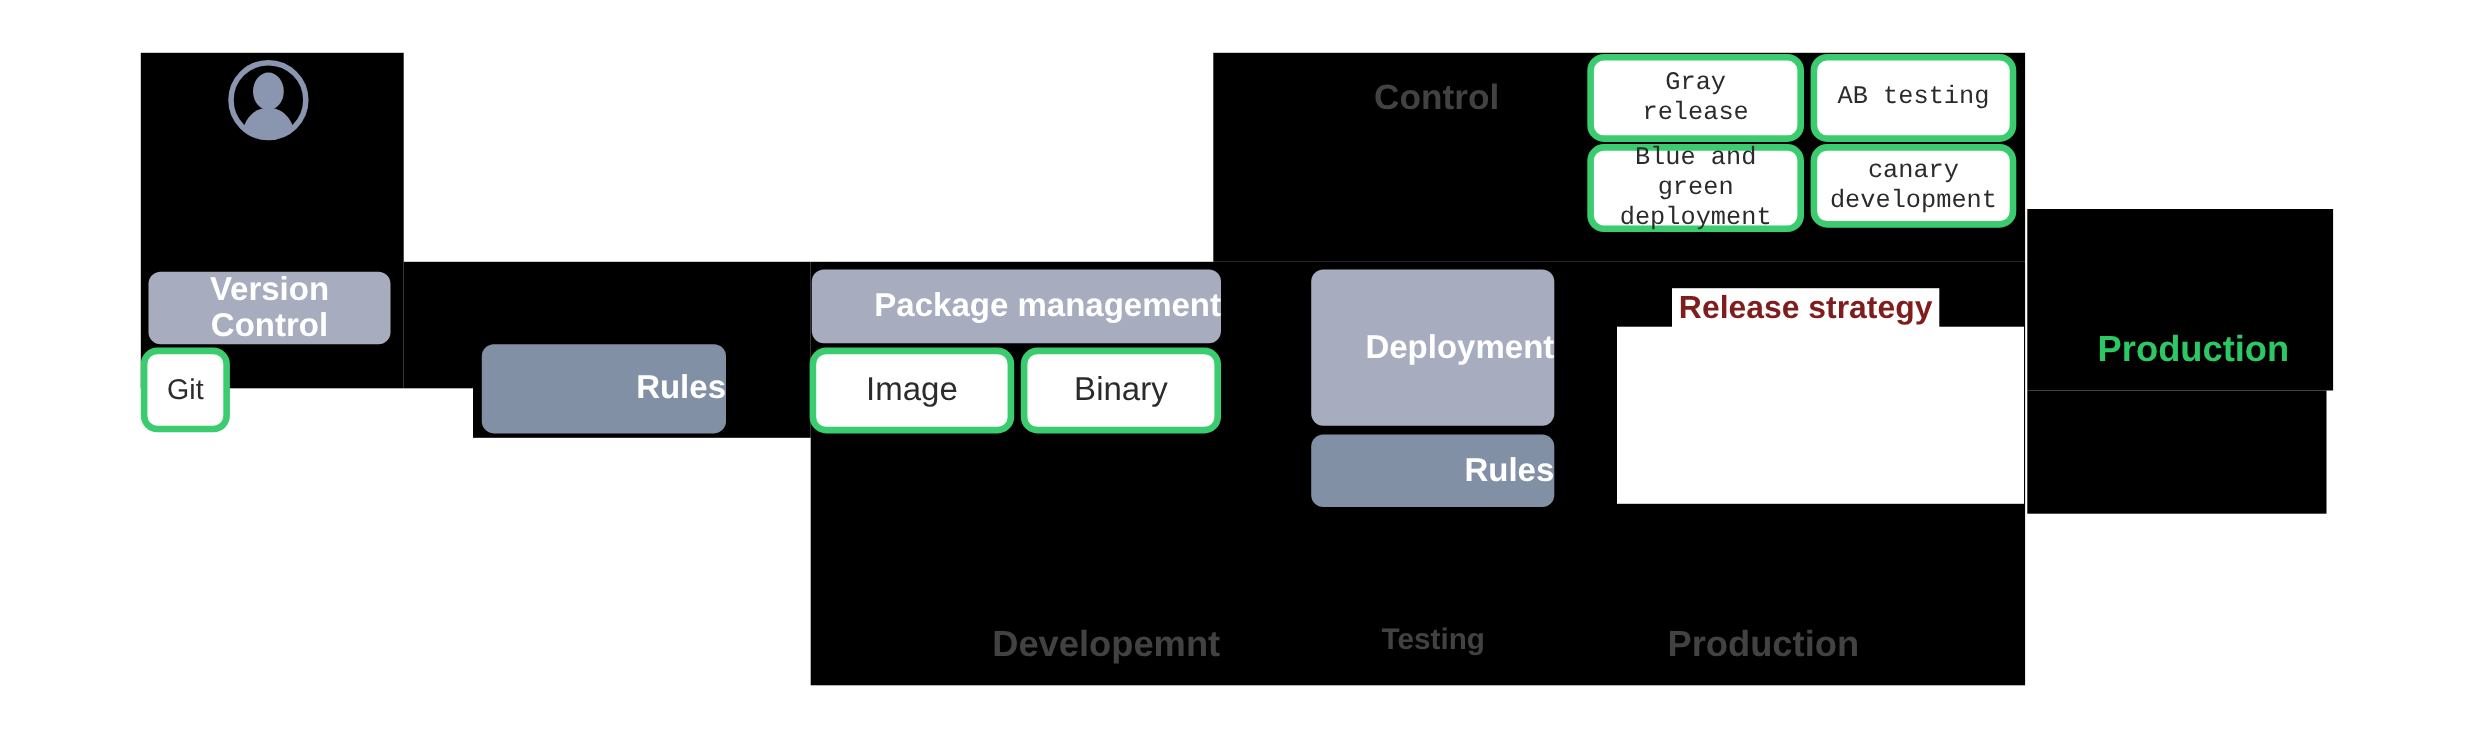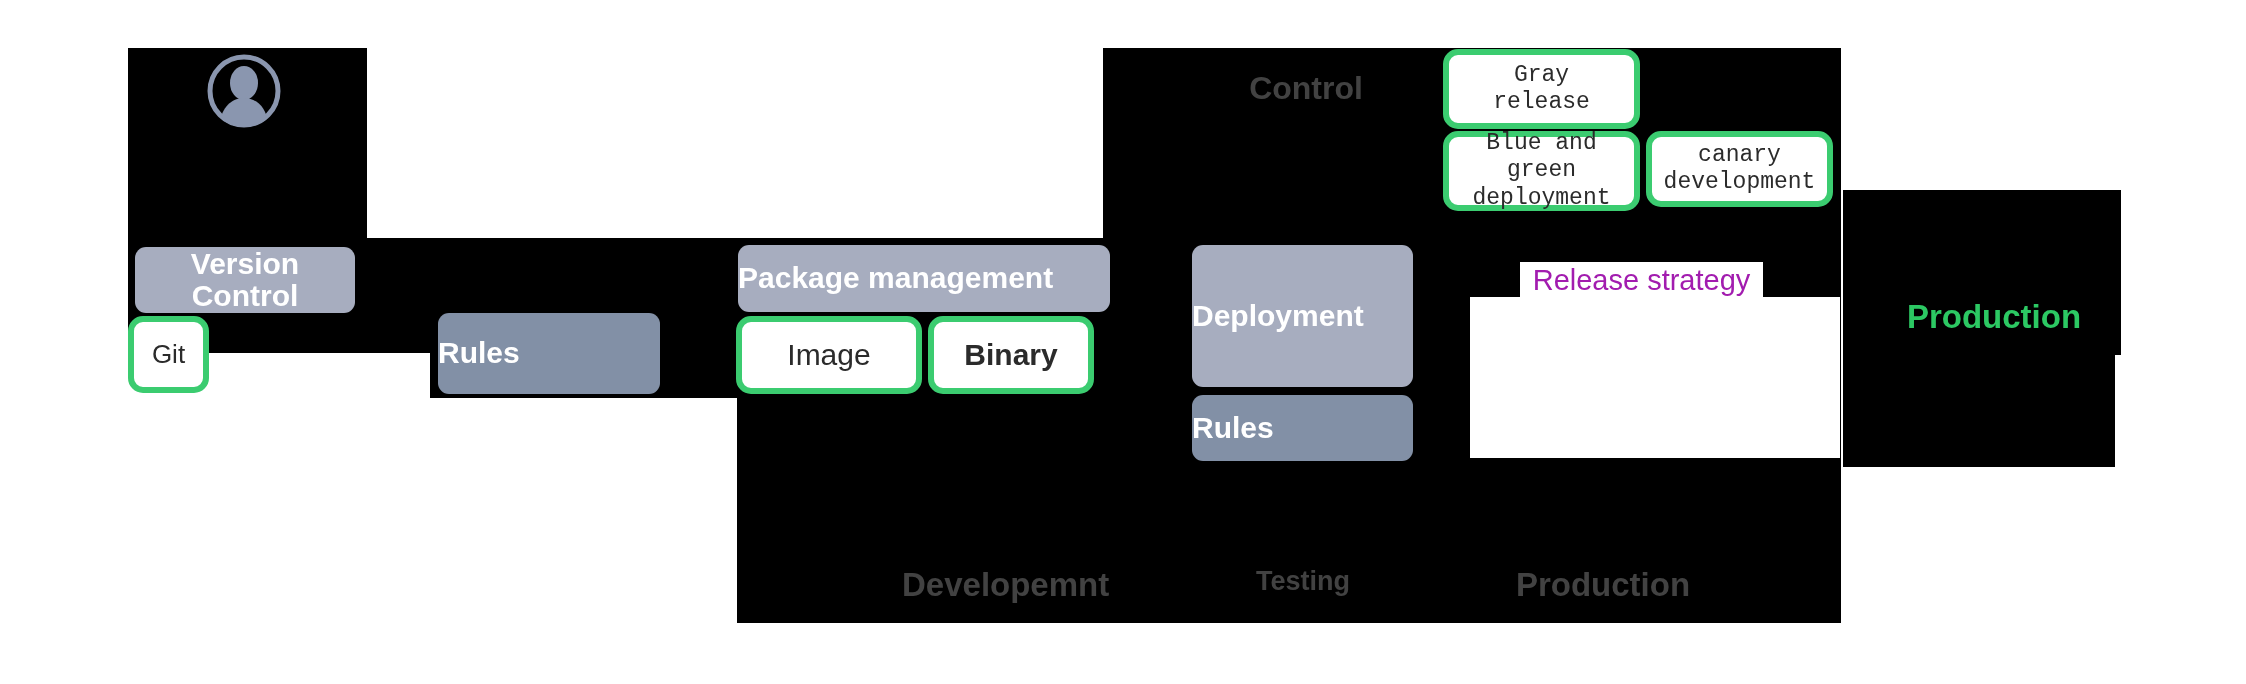--- a/index.html
+++ b/index.html
@@ -7,21 +7,21 @@
     position: relative;
     width: 2246px;
     height: 684px;
     background: var(--c-white, #fff);
     overflow: hidden;
     font-family: "Liberation Sans", "DejaVu Sans", sans-serif;
   }
   .panel { position: absolute; background: var(--c-panel); }
   .box {
     position: absolute;
-    display: flex; align-items: center; justify-content: flex-start;
+    display: flex; align-items: center; justify-content: flex-end;
     text-align: center;
     border-radius: 11px;
     color: var(--c-white);
     font-weight: 700;
     font-size: 30px;
     line-height: 1.07;
   }
   .box.light { background: var(--c-box-light); }
   .box.dark  { background: var(--c-box-dark); }
   .gbox {
@@ -40,22 +40,22 @@
   .muted-label {
     position: absolute;
     color: var(--c-muted-label);
     font-weight: 700;
     text-align: center;
   }
   .white-rect { position: absolute; background: var(--c-white); }
   .release-label {
     position: absolute;
     background: var(--c-white);
-    color: #a21caf;
-    font-size: 29px; font-weight: 400;
+    color: #7f1d1d;
+    font-size: 29px; font-weight: 700;
     display: flex; align-items: center; justify-content: center;
     white-space: nowrap;
   }
   .prod-green {
     position: absolute;
     color: var(--c-green-text);
     font-size: 33px; font-weight: 700;
     text-align: center;
   }
   .diamond {
@@ -104,36 +104,39 @@
   <div class="box dark" style="left:438px; top:313px; width:222px; height:81px;">
     <span>Rules</span>
   </div>
 
   <div class="box light" style="left:738px; top:245px; width:372px; height:67px;">
     <span>Package management</span>
   </div>
   <div class="gbox big" style="left:736px; top:316px; width:186px; height:78px;">
     <span>Image</span>
   </div>
-  <div class="gbox big" style="left:928px; top:316px; width:166px; height:78px;font-weight:bold;">
+  <div class="gbox big" style="left:928px; top:316px; width:182px; height:78px;">
     <span>Binary</span>
   </div>
 
   <div class="box light" style="left:1192px; top:245px; width:221px; height:142px;">
     <span>Deployment</span>
   </div>
   <div class="box dark" style="left:1192px; top:395px; width:221px; height:66px;">
     <span>Rules</span>
   </div>
 
   <div class="muted-label" style="left:1196px; top:70px; width:220px; font-size:32px;">
     <span>Control</span>
   </div>
   <div class="gbox small" style="left:1443px; top:49px; width:197px; height:80px;">
     <span>Gray release</span>
+  </div>
+  <div class="gbox small" style="left:1646px; top:49px; width:187px; height:80px;">
+    <span>AB testing</span>
   </div>
   <div class="gbox small" style="left:1443px; top:131px; width:197px; height:80px;">
     <span>Blue and green deployment</span>
   </div>
   <div class="gbox small" style="left:1646px; top:131px; width:187px; height:76px;">
     <span>canary development</span>
   </div>
   <div class="diamond" style="left:1636px; top:123px;"></div>
 
   <div class="release-label" style="left:1520px; top:262px; width:243px; height:36px;">

